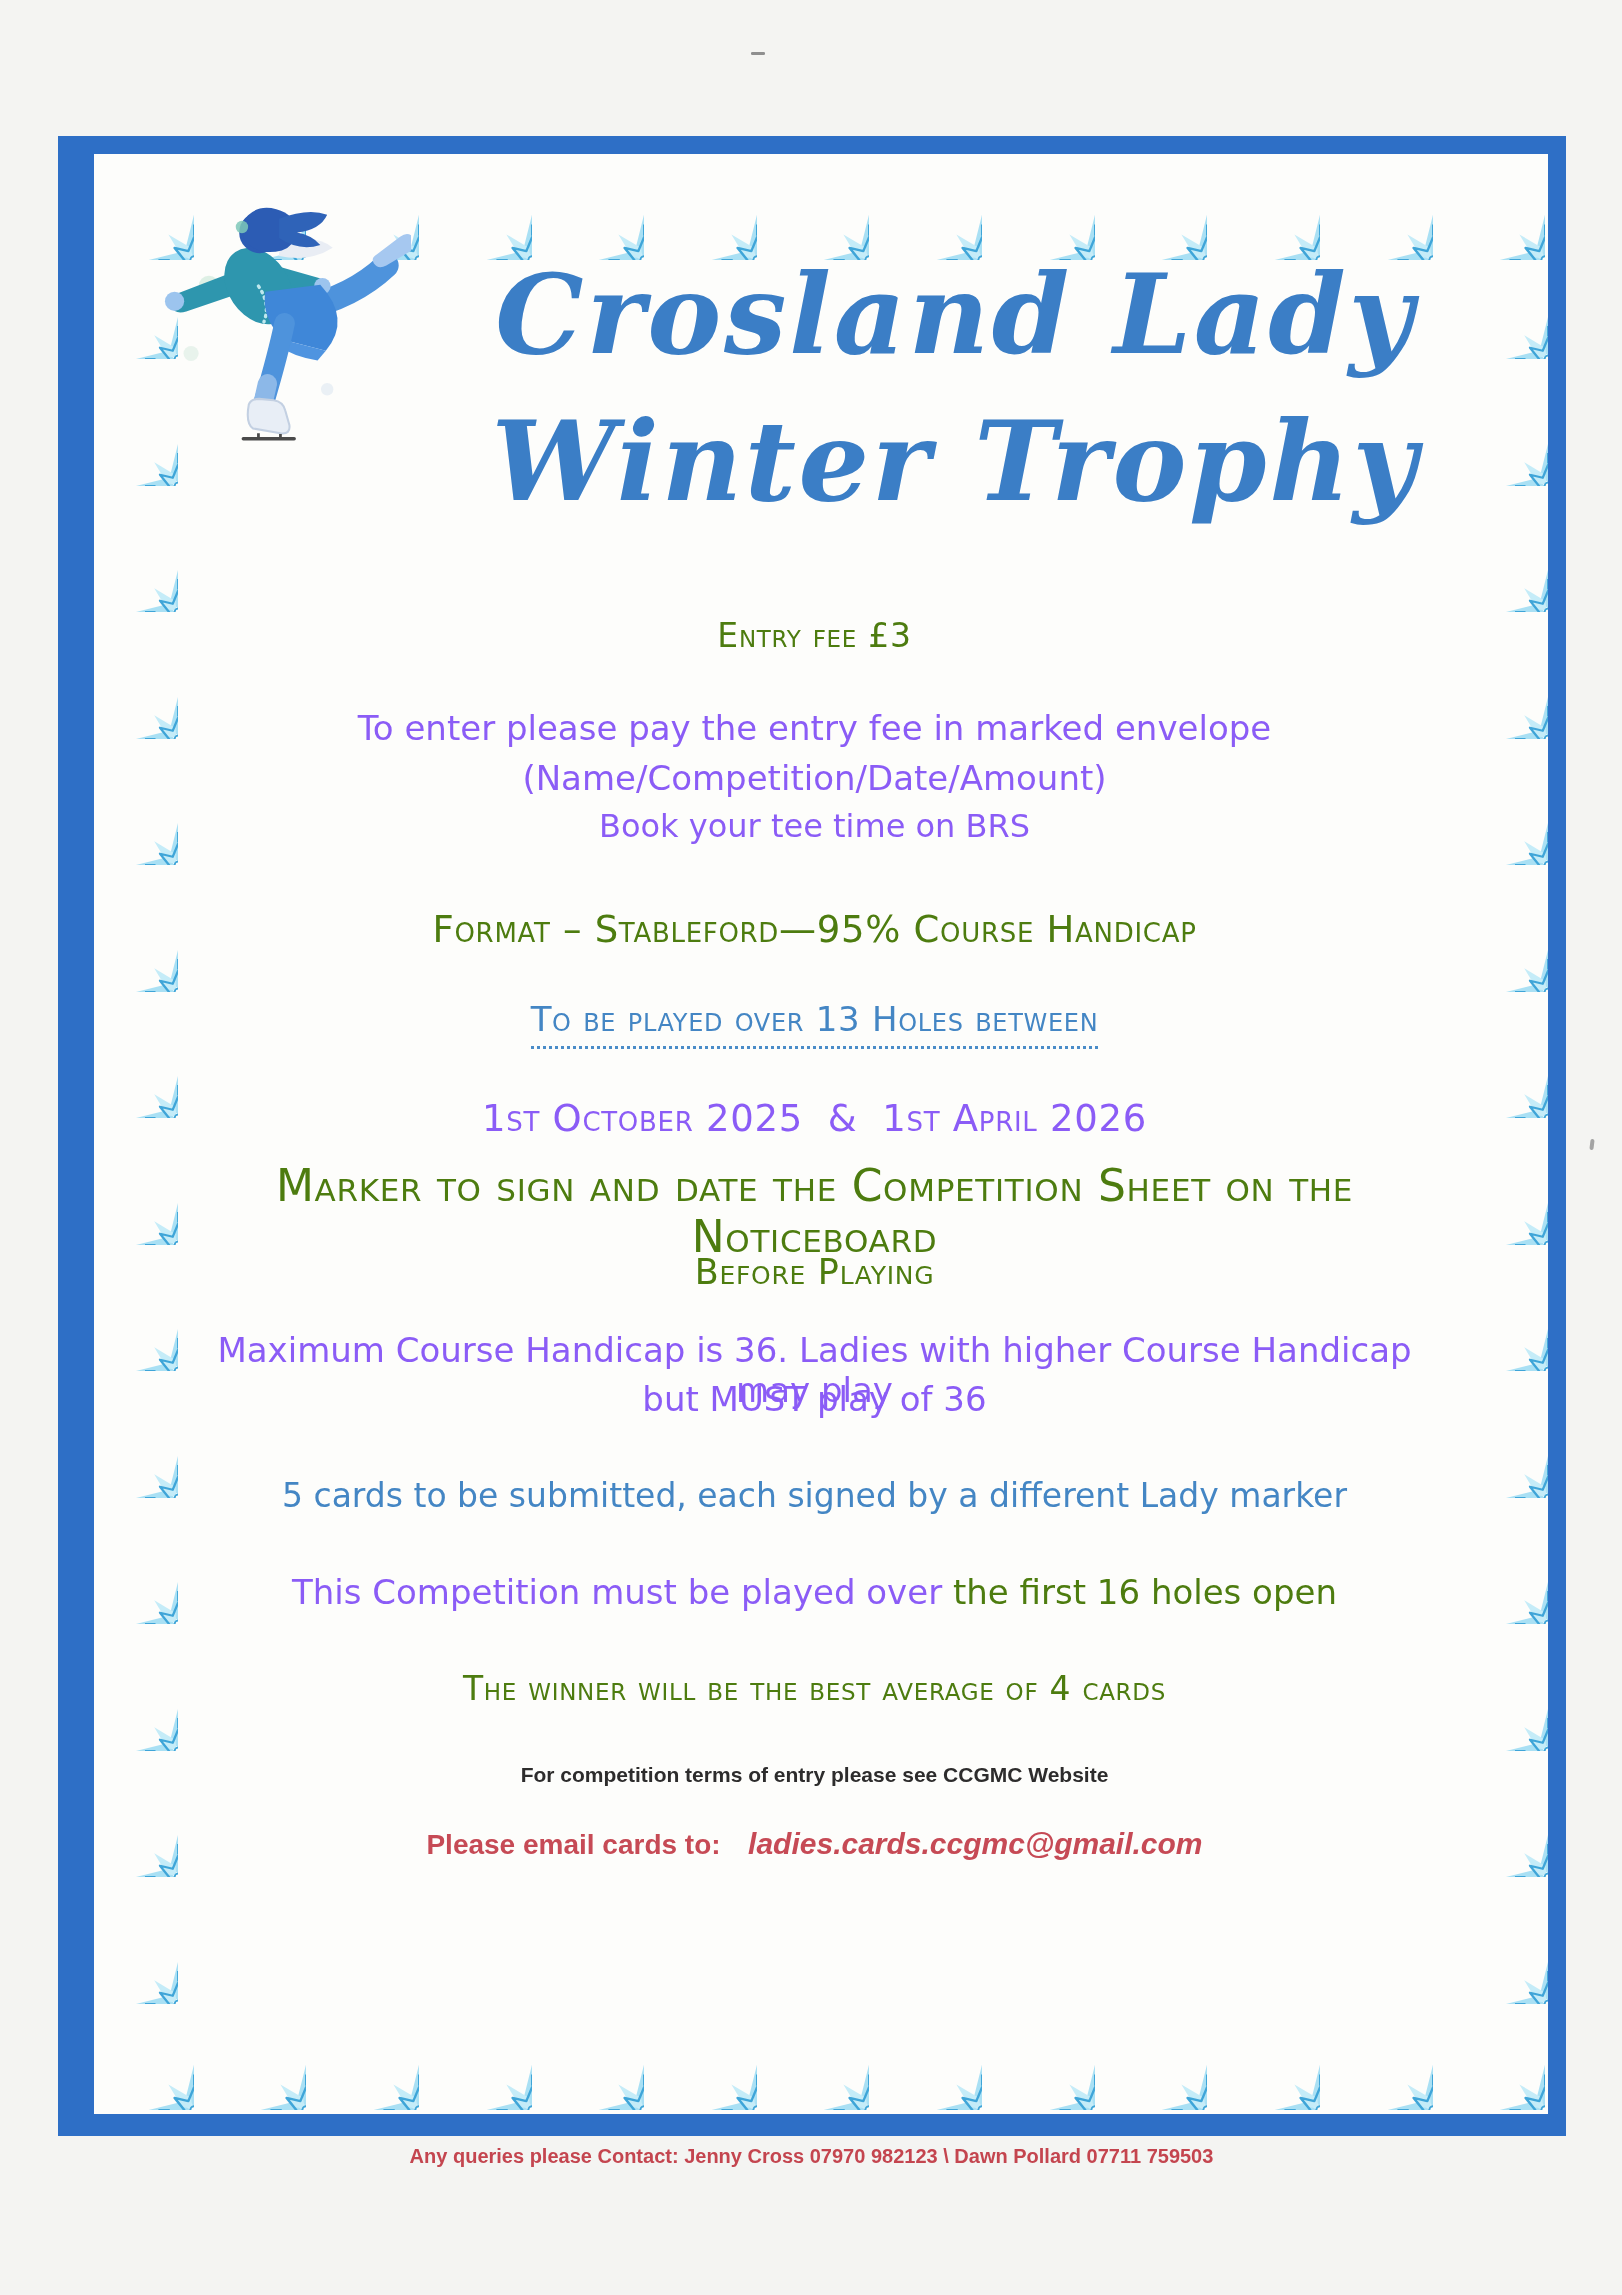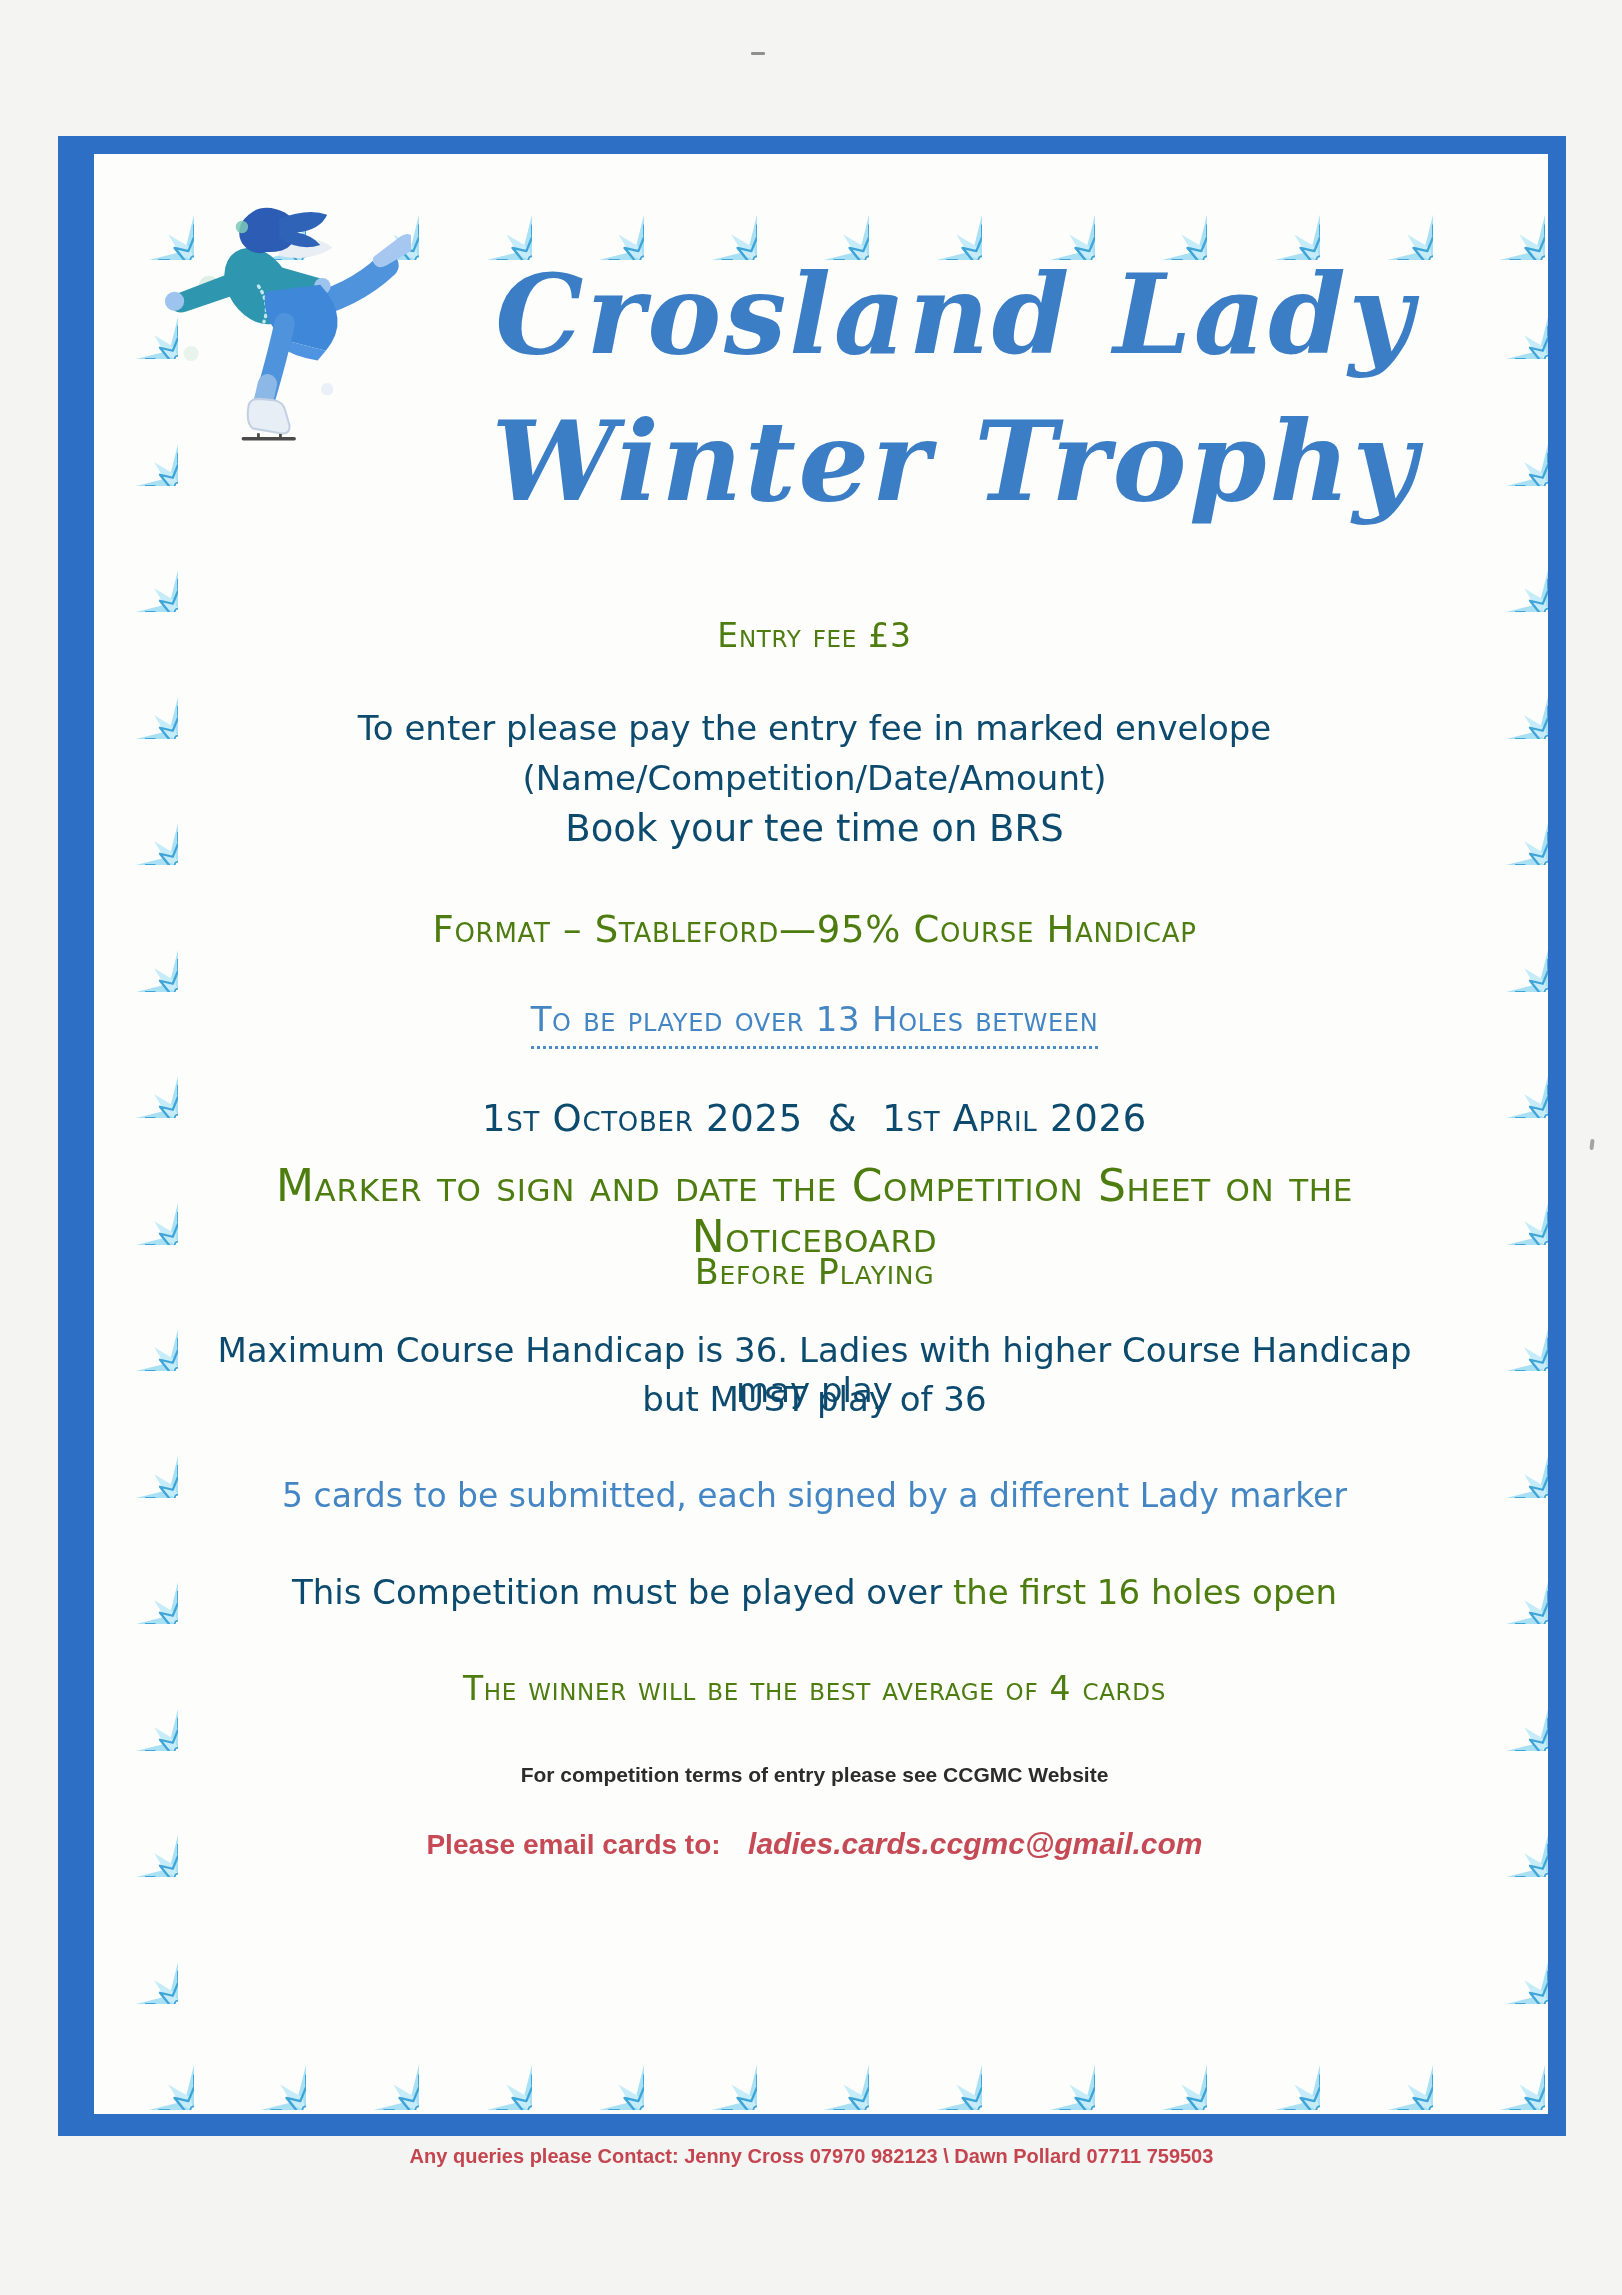--- a/index.html
+++ b/index.html
@@ -30,34 +30,34 @@
   .sf{width:97px;height:97px;flex:0 0 auto;}
   .snow-left .sf,.snow-right .sf{width:90px;height:90px;}
   
   .skater{position:absolute;left:60px;top:29px;width:257px;height:275px;}
   
   .line{position:absolute;left:183px;width:1263px;text-align:center;}
   .pre{white-space:pre-wrap;}
   .sc{font-variant:small-caps;letter-spacing:0.7px;}
   .rose{color:#4d7c0f;}
   .blue{color:#4486c4;}
-  .dark{color:#0c4a6e;}
+  .dark{color:#8b5cf6;}
   .hand{font-family:"DejaVu Sans", sans-serif;}
   .boldsans{font-family:"Liberation Sans", sans-serif;font-weight:bold;}
   .title-line{
     position:absolute;left:406px;width:1099px;text-align:center;
     font-family:"DejaVu Serif", serif;font-style:italic;font-weight:700;
     font-size:111px;color:#3b7ec6;letter-spacing:2.6px;line-height:1.1;
   }
   #title1{top:253px;}
   #title2{top:400px;}
   #entry-fee{top:616px;font-size:33px;}
   #enter-1{top:708px;font-size:34px;}
   #enter-2{top:758px;font-size:34px;}
-  #enter-3{top:807px;font-size:37px;}
+  #enter-3{top:807px;font-size:32px;}
   #format{top:908px;font-size:37px;}
   #played{top:999px;font-size:34px;}
   #played .underlined{display:inline-block;border-bottom:3.9px dotted #4a8cc8;padding-bottom:6.5px;}
   #dates{top:1097px;font-size:37px;}
   #marker-1{top:1160px;font-size:44px;}
   #marker-2{top:1252px;font-size:35px;}
   #max-1{top:1330px;font-size:34px;}
   #max-2{top:1379px;font-size:34px;}
   #five-cards{top:1476px;font-size:33px;}
   #competition{top:1572px;font-size:34px;}

